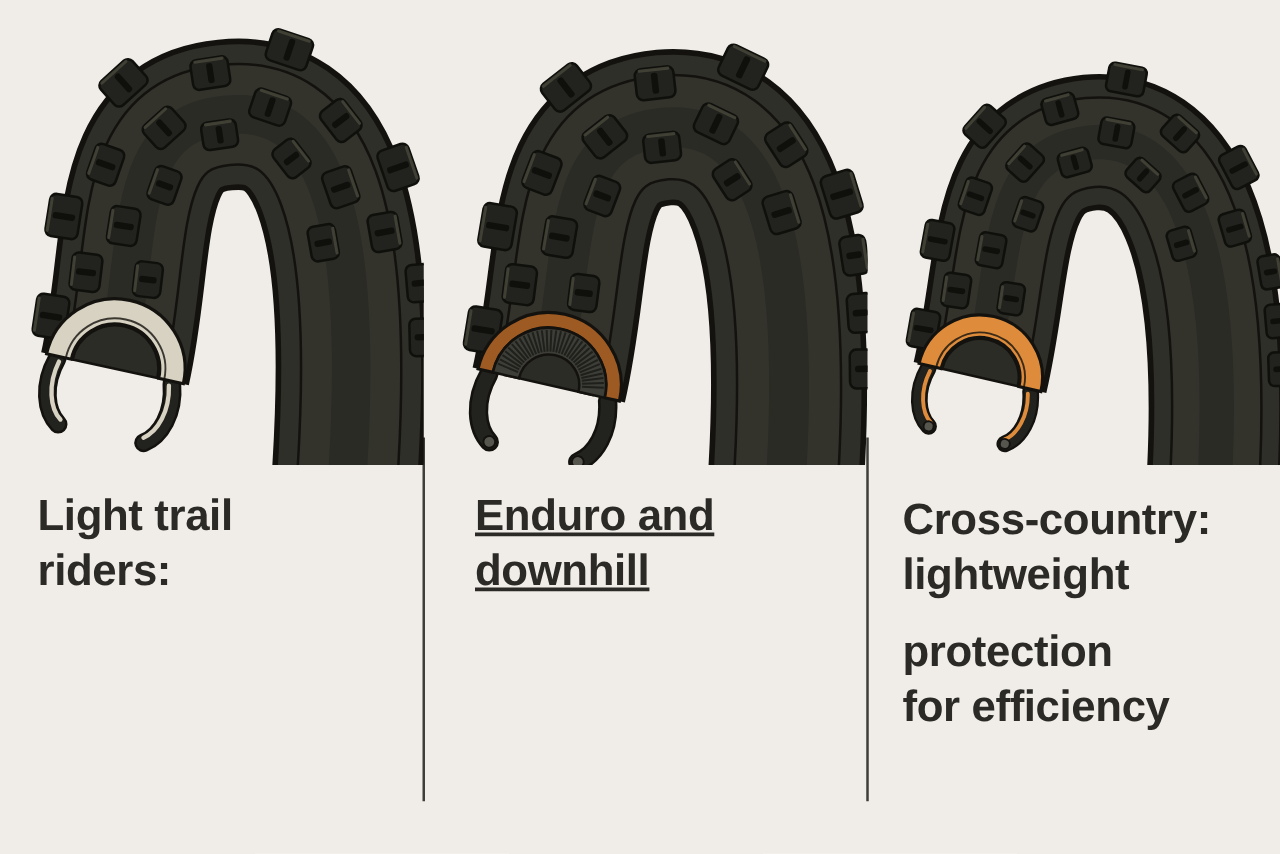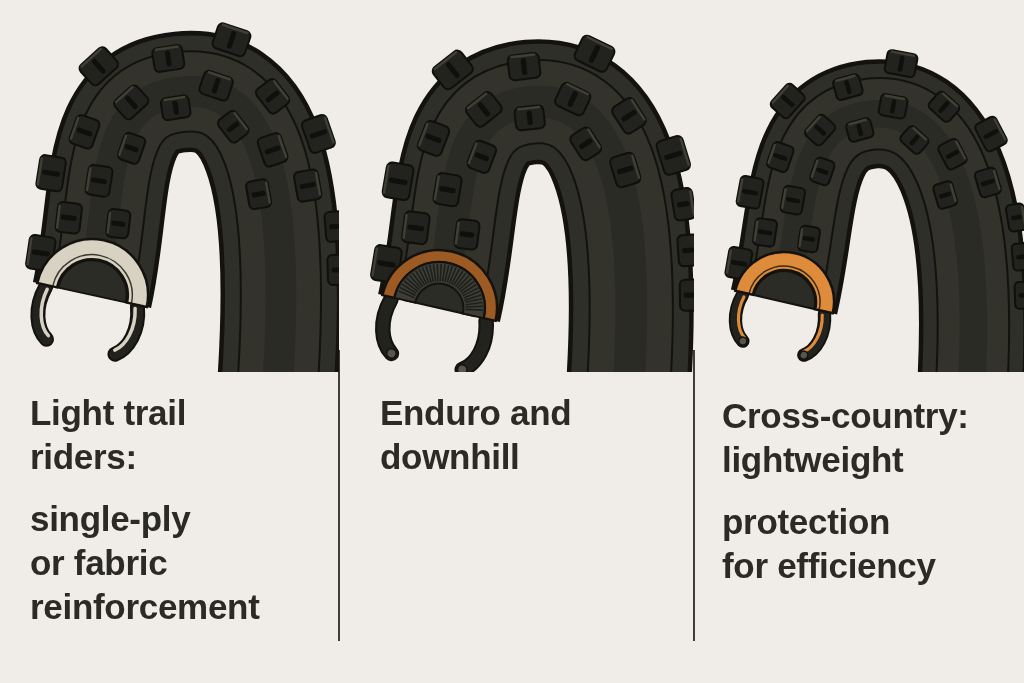--- a/index.html
+++ b/index.html
@@ -455,26 +455,23 @@
           <path d="M -4 -40.2 C -21.4 -44.6 -37.5 -39.3 -43.8 -30.4" fill="none" stroke="#de8c3b" stroke-width="3.1" stroke-linecap="round"></path>
           <circle cx="-47.3" cy="31.3" r="4.0" fill="#56554e" stroke="#14120e" stroke-width="1.5"></circle>
           <circle cx="-47.3" cy="-31.3" r="4.0" fill="#56554e" stroke="#14120e" stroke-width="1.5"></circle>
         </g>
       </svg>
     </div>
 
   <div class="caption" style="left:30px;top:391px;">
     <p class="title">Light trail
 riders:</p>
-    <p class="body">single-ply
-or fabric
-reinforcement</p>
   </div>
 
-  <div class="caption" style="left:380px;top:391px;">
+  <div class="caption" style="left:380px;top:391px;text-decoration:underline;">
     <p class="title">Enduro and
 downhill</p>
   </div>
 
   <div class="caption" style="left:722px;top:394px;">
     <p class="title">Cross-country:
 lightweight</p>
     <p class="body">protection
 for efficiency</p>
   </div>

